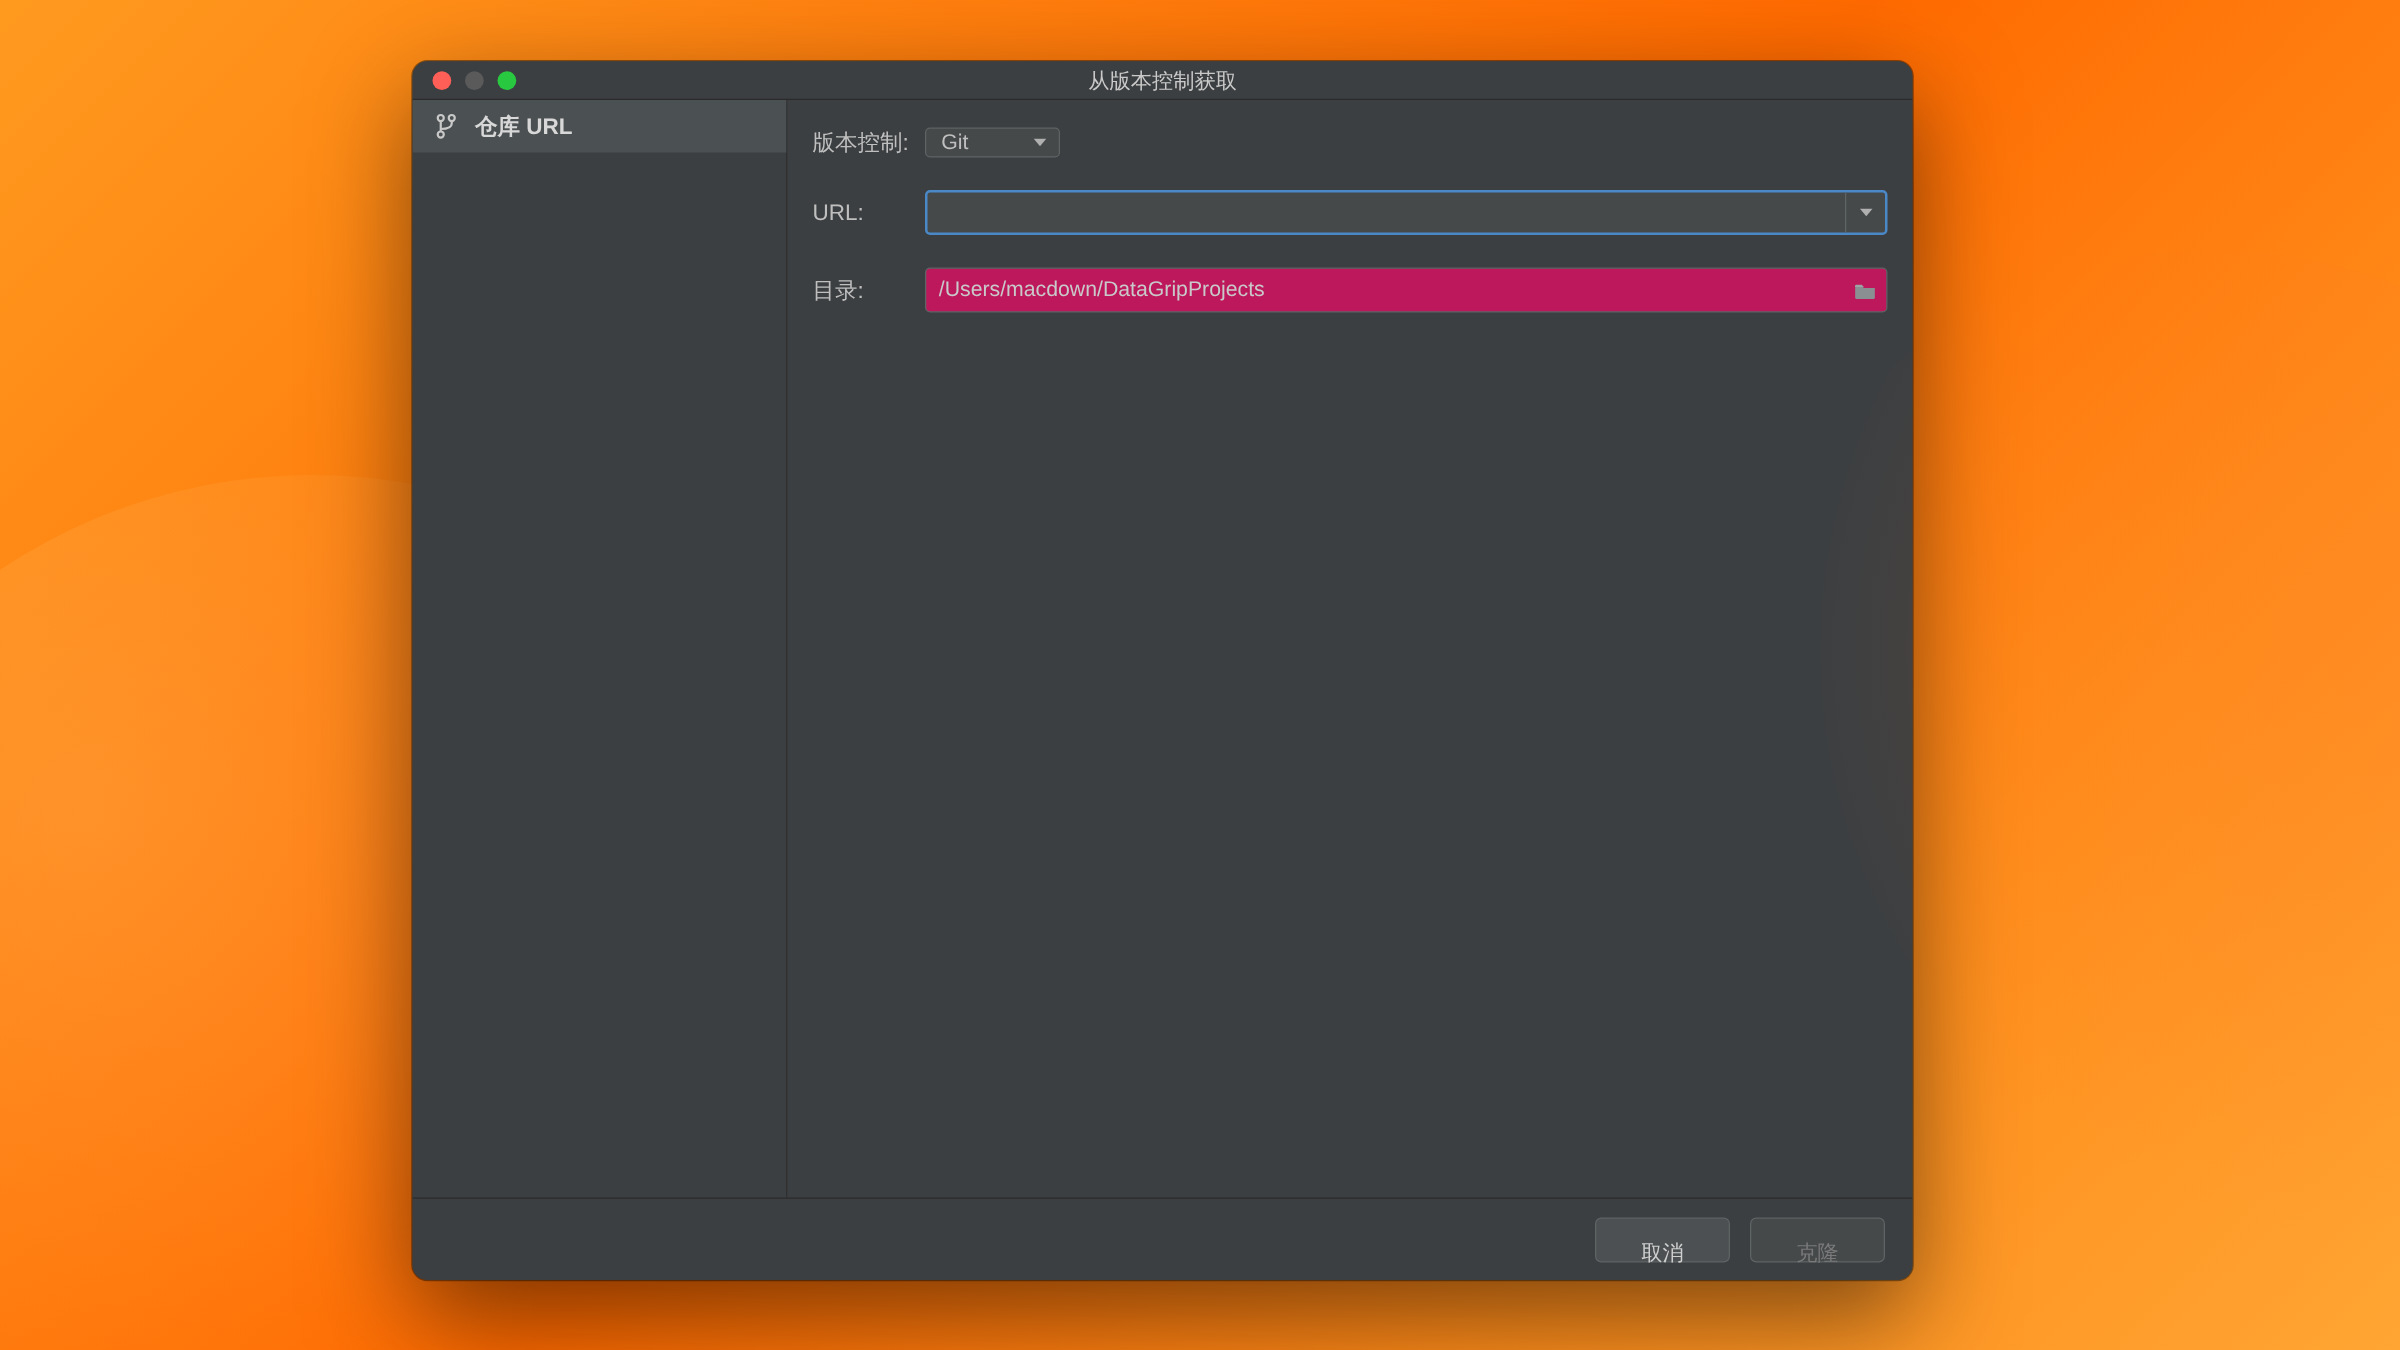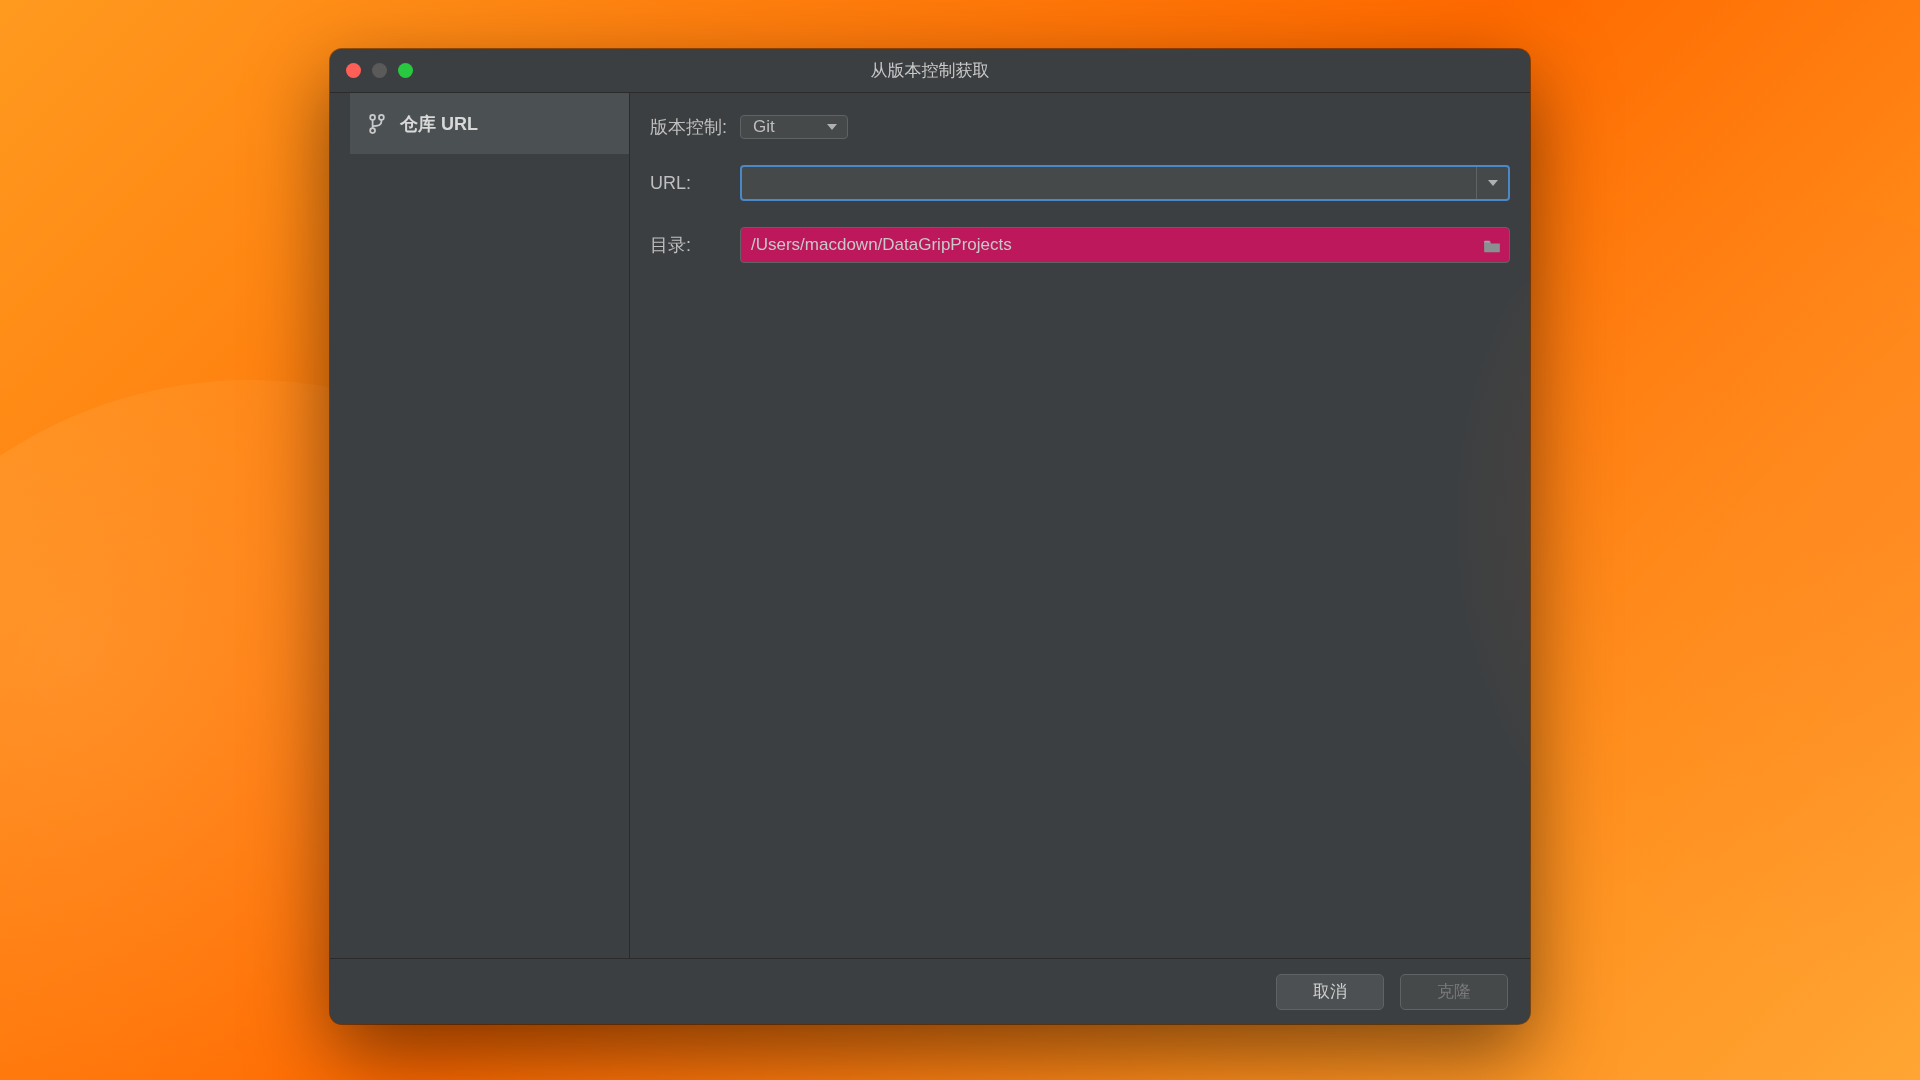--- a/index.html
+++ b/index.html
@@ -39,21 +39,21 @@
       height: 975px;
       background: #3c3f41;
       border-radius: 12px;
       box-shadow: 0 30px 80px rgba(0,0,0,0.5), 0 0 0 1px rgba(0,0,0,0.4);
       display: flex;
       flex-direction: column;
       overflow: hidden;
     }
 
     .titlebar {
-      height: 44px;
+      height: 31px;
       background: #3c3f41;
       display: flex;
       align-items: center;
       position: relative;
       border-bottom: 1px solid #2b2b2b;
     }
     .traffic-lights {
       display: flex;
       gap: 11px;
       margin-left: 16px;
@@ -82,27 +82,26 @@
     .sidebar {
       width: 300px;
       background: #3c3f41;
       border-right: 1px solid #2b2b2b;
     }
     .sidebar-item {
       display: flex;
       align-items: center;
       gap: 14px;
       padding: 0 18px;
-      height: 61px;
+      height: 42px;
       background: #4b5052;
       color: #d8d8d8;
       font-size: 18px;
       font-weight: 600;
       cursor: default;
-      margin-left: 20px;
     }
     .branch-icon {
       width: 18px; height: 22px;
       display: inline-block;
     }
 
     .main {
       flex: 1;
       padding: 22px 20px 20px 20px;
       background: #3c3f41;
@@ -219,21 +218,20 @@
     .btn {
       height: 36px;
       min-width: 108px;
       padding: 16px 22px;
       border-radius: 5px;
       border: 1px solid #5e6364;
       background: #4c5052;
       color: #cfcfcf;
       font-size: 17px;
       display: flex;
-      align-items: center;
       justify-content: center;
       cursor: default;
     }
     .btn.disabled {
       color: #7a7a7a;
       background: #45494a;
     }
   </style>
 </head>
 <body>

